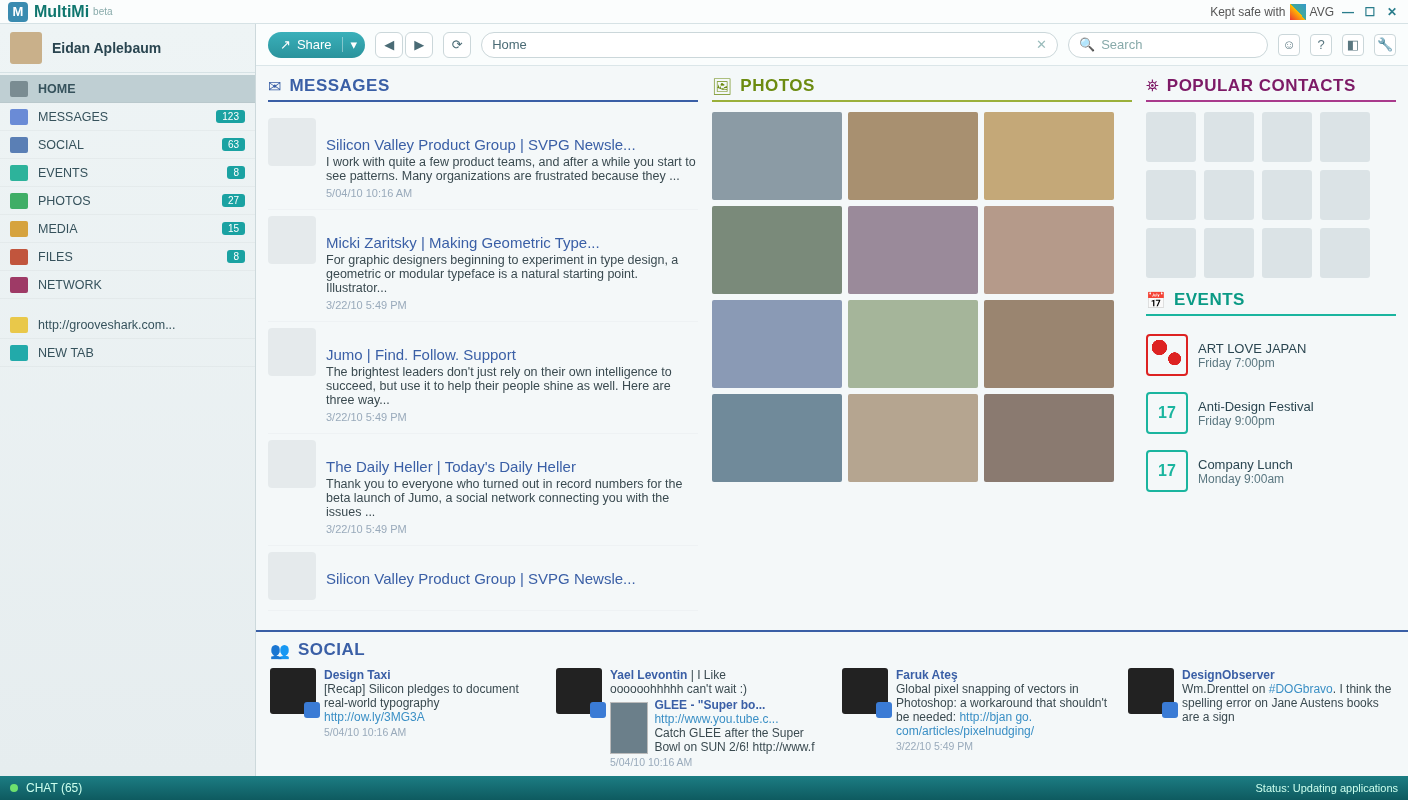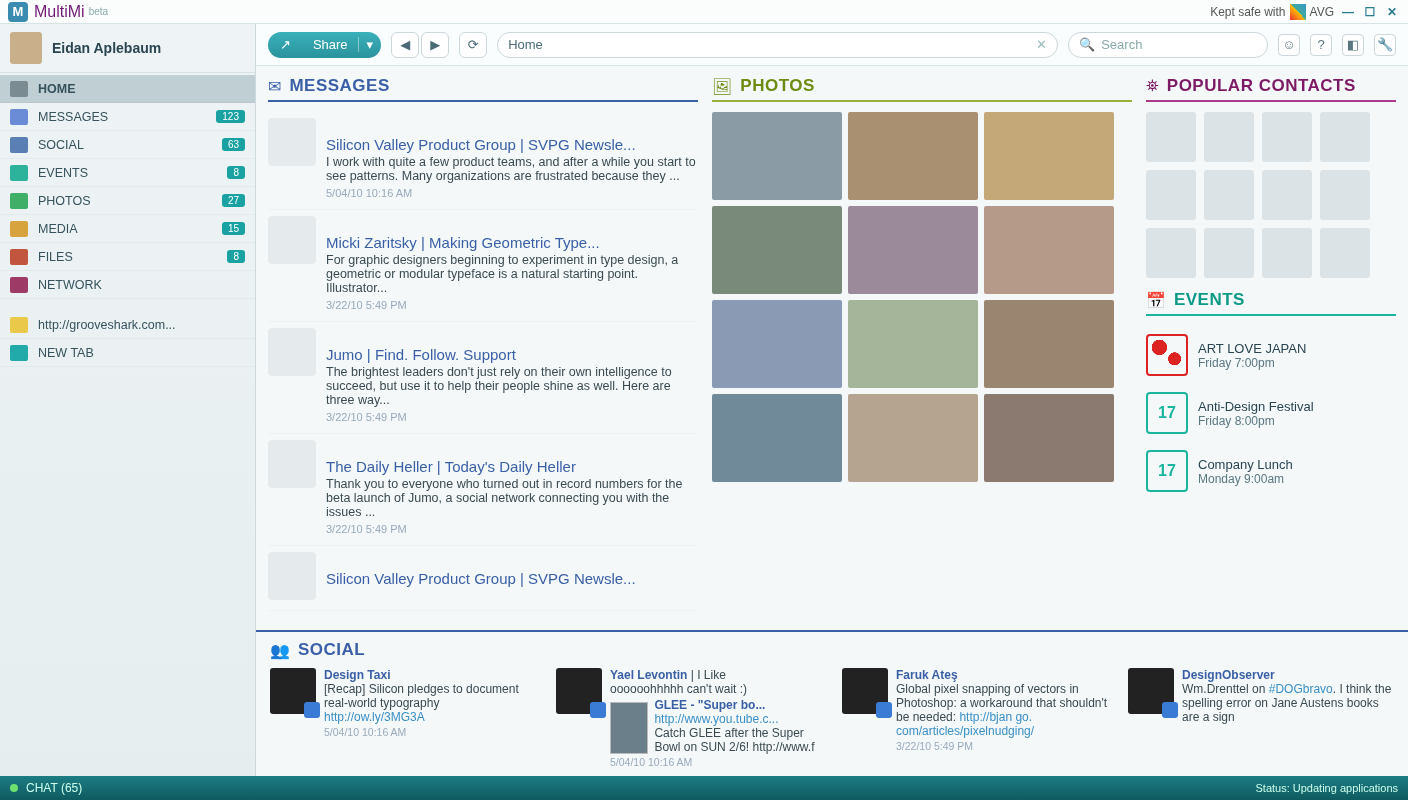--- a/index.html
+++ b/index.html
@@ -1,19 +1,19 @@
 <!DOCTYPE html>
 <html><head>
 <meta charset="utf-8">
 <style>
 *{box-sizing:border-box;margin:0;padding:0;font-family:"Segoe UI",Tahoma,sans-serif}
 body{background:#f4f8f9;width:1408px;height:800px;overflow:hidden;display:flex;flex-direction:column}
 .titlebar{height:24px;display:flex;align-items:center;padding:0 8px;background:#fbfdfd;border-bottom:1px solid #d6e2e5;font-size:12px;color:#3a6d7c}
 .titlebar .logo{width:20px;height:20px;background:#3a8bb0;border-radius:4px;margin-right:6px;display:inline-flex;align-items:center;justify-content:center;color:#fff;font-weight:bold;font-size:13px}
-.titlebar .brand{font-size:16px;font-weight:400;color:#701a75}
+.titlebar .brand{font-size:16px;font-weight:700;color:#0f766e}
 .titlebar .beta{font-size:10px;color:#8aa;margin-left:4px}
 .titlebar .spacer{flex:1}
 .titlebar .kept{font-size:12px;color:#555}
 .titlebar .avg{display:inline-block;width:16px;height:16px;background:linear-gradient(45deg,#e33,#fb0 50%,#4a9 50%,#39c);vertical-align:middle;margin:0 4px}
 .titlebar .winbtn{width:16px;height:14px;margin-left:6px;cursor:pointer;color:#2a7d8c;font-weight:bold;display:inline-flex;align-items:center;justify-content:center}
 
 .shell{flex:1;display:flex;min-height:0}
 .sidebar{width:256px;background:linear-gradient(#eef4f5,#e6edef);border-right:1px solid #cdd9dc;display:flex;flex-direction:column}
 .profile{display:flex;align-items:center;padding:8px 10px;border-bottom:1px solid #d6e2e5}
 .profile .av{width:32px;height:32px;background:#c9b08a;border-radius:3px;margin-right:10px}
@@ -156,21 +156,21 @@
           <span class="ic ic-add"></span>
           <span>NEW TAB</span>
         </div>
       </div>
   </div>
 
   <div class="main">
     <div class="toolbar">
       <div class="sharebtn">
         <span>↗</span>
-        <span style="margin-left:22px">Share</span>
+        <span style="margin-left:6px">Share</span>
         <span class="car">▾</span>
       </div>
       <div class="navbtns">
         <div class="rbtn">◀</div>
         <div class="rbtn">▶</div>
       </div>
       <div class="rbtn">⟳</div>
       <div class="address">
         <span>Home</span>
         <span class="x">✕</span>
@@ -265,21 +265,21 @@
               <div class="ico art"></div>
               <div>
                 <div class="nm">ART LOVE JAPAN</div>
                 <div class="tm">Friday 7:00pm</div>
               </div>
             </div>
             <div class="ev">
               <div class="ico">17</div>
               <div>
                 <div class="nm">Anti-Design Festival</div>
-                <div class="tm">Friday 8:00pm</div>
+                <div class="tm">Friday 9:00pm</div>
               </div>
             </div>
             <div class="ev">
               <div class="ico">17</div>
               <div>
                 <div class="nm">Company Lunch</div>
                 <div class="tm">Monday 9:00am</div>
               </div>
             </div>
           </div>

